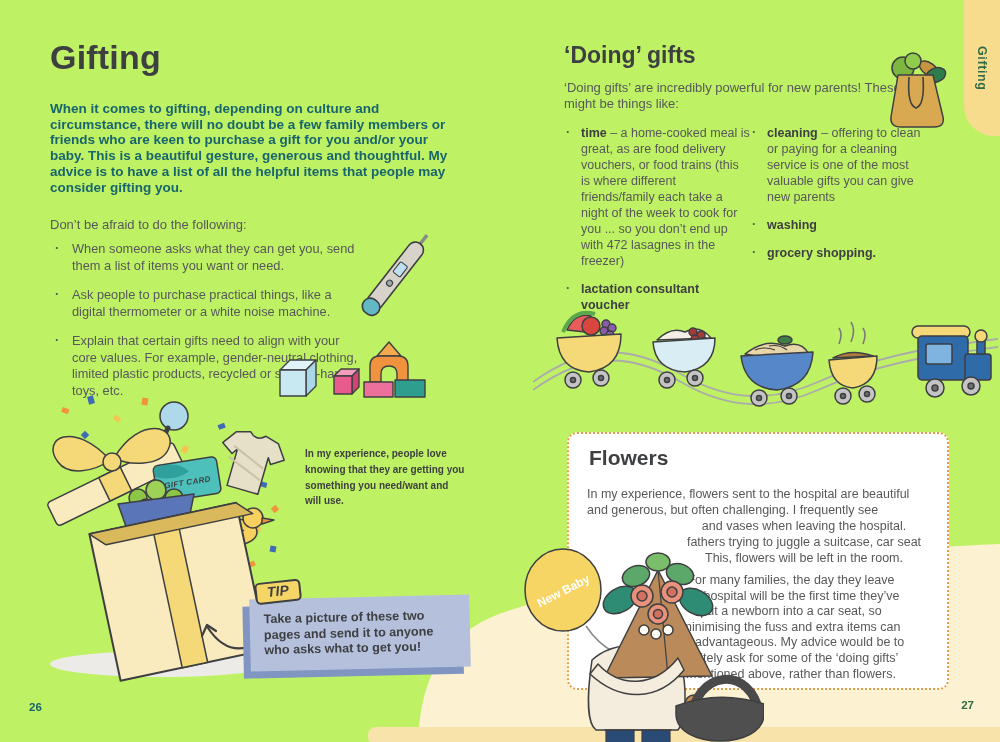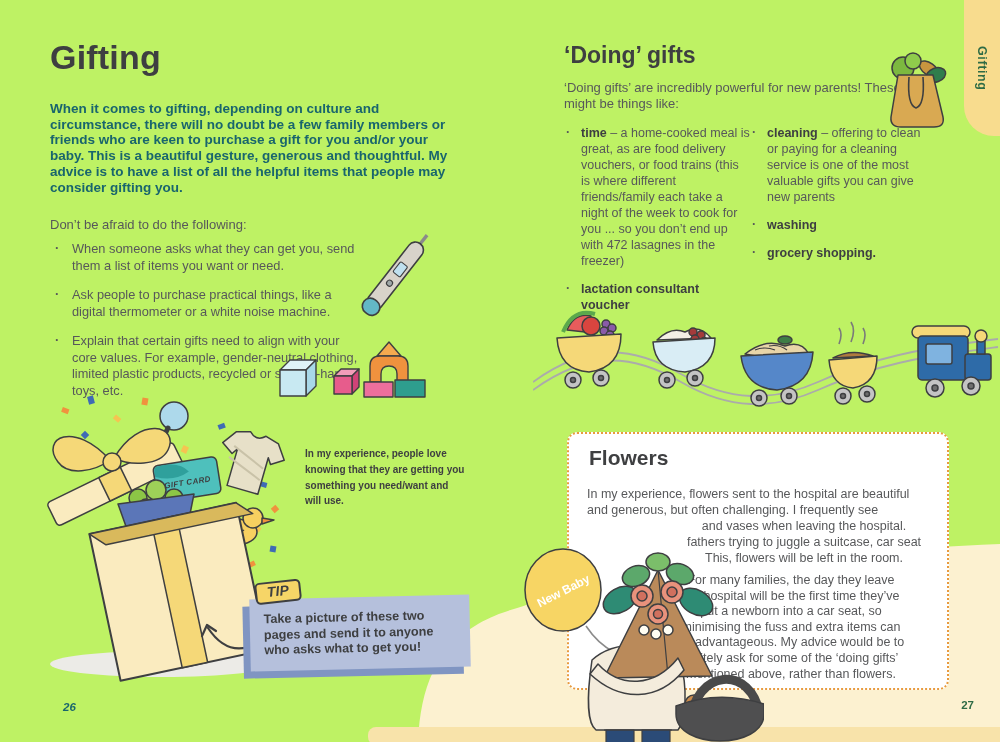--- a/index.html
+++ b/index.html
@@ -32,21 +32,21 @@
   .tip-box { left:250px; top:597px; width:194px; padding:13px 12px 12px 14px;
              background:#B5C0DC; box-shadow:-7px 7px 0 #8095C2;
              transform:rotate(-1.3deg); }
   .tip-tag { position:absolute; top:-18px; left:6px; background:#F6D567;
              border:2px solid #3E3F41; border-radius:5px; padding:0 10px 2px;
              font-size:14px; font-weight:700; font-style:italic; color:#3E3F41;
              transform:rotate(-5deg); }
   .tip-text { font-size:12.6px; line-height:15.5px; font-weight:700; color:#3E3F41; }
 
   .page-num { font-size:11.5px; font-weight:600; z-index:4; }
-  .pn-left  { left:63px; top:701px; color:#19656D;font-style:italic; }
+  .pn-left  { left:29px; top:701px; color:#19656D; }
   .pn-right { right:26px; top:699px; color:#2E6B45; }
 
   
   .heading { left:64px; top:42px; font-size:23px; font-weight:600; color:#3E3F41; }
   .r-intro { left:64px; top:80px; width:345px; font-size:13px; line-height:16px; color:#57585A; }
 
   .cols { left:64px; top:125px; width:382px; display:flex; }
   .col1 { width:186px; margin-right:22px; }
   .col2 { width:174px; }
   .bullets.small li { font-size:12.5px; line-height:16px; padding-left:17px; margin-bottom:12px; }

